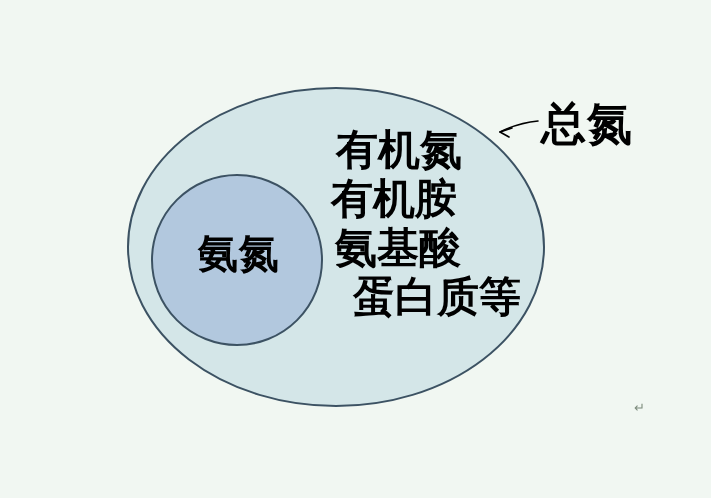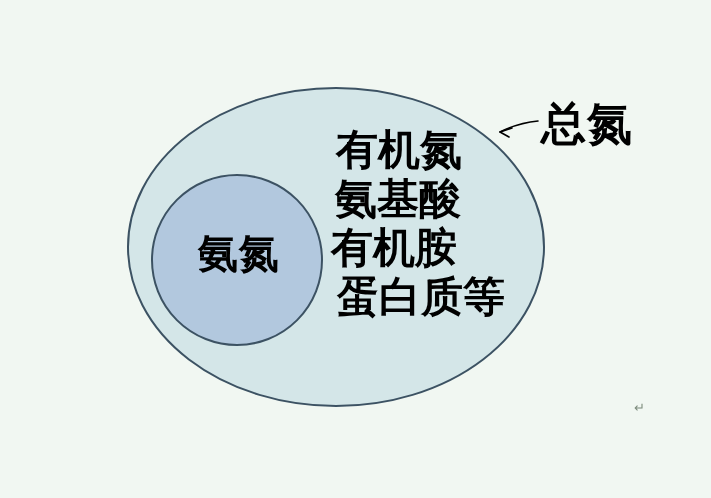--- a/index.html
+++ b/index.html
@@ -49,21 +49,21 @@
     color: #000000;
     font-weight: bold;
     font-size: 42px;
     line-height: 49px;
     white-space: nowrap;
     font-family: "Liberation Serif", "DejaVu Serif", serif;
   }
   #contents-list .content-line.indent-1 { margin-left: 5px; }
   #contents-list .content-line.indent-2 { margin-left: 0px; }
   #contents-list .content-line.indent-3 { margin-left: 4px; }
-  #contents-list .content-line.indent-4 { margin-left: 6px; }
+  #contents-list .content-line.indent-4 { margin-left: 22px; }
   #outer-callout-label {
     left: 541px;
     top: 98px;
     font-size: 45px;
     line-height: 52px;
     text-align: right;
   }
   #pilcrow-mark {
     position: absolute;
     left: 634px;
@@ -84,22 +84,22 @@
     <g>
       <path d="M 538 121 Q 518 123 500 132" fill="none" stroke="#000000" stroke-width="1.6" stroke-linecap="round"></path>
       <path d="M 500 132 L 512 128 M 500 132 L 509 137" fill="none" stroke="#000000" stroke-width="1.6" stroke-linecap="round"></path>
     </g>
   </svg>
 
   <div class="shape-label" id="inner-label">氨氮</div>
 
   <div id="contents-list">
     <div class="content-line indent-1">有机氮</div>
+    <div class="content-line indent-2">有机胺</div>
     <div class="content-line indent-3">氨基酸</div>
-    <div class="content-line indent-2">有机胺</div>
     <div class="content-line indent-4">蛋白质等</div>
   </div>
 
   <div class="shape-label" id="outer-callout-label">总氮</div>
 
   <div id="pilcrow-mark">↵</div>
 
 </div>
 
 </body></html>

